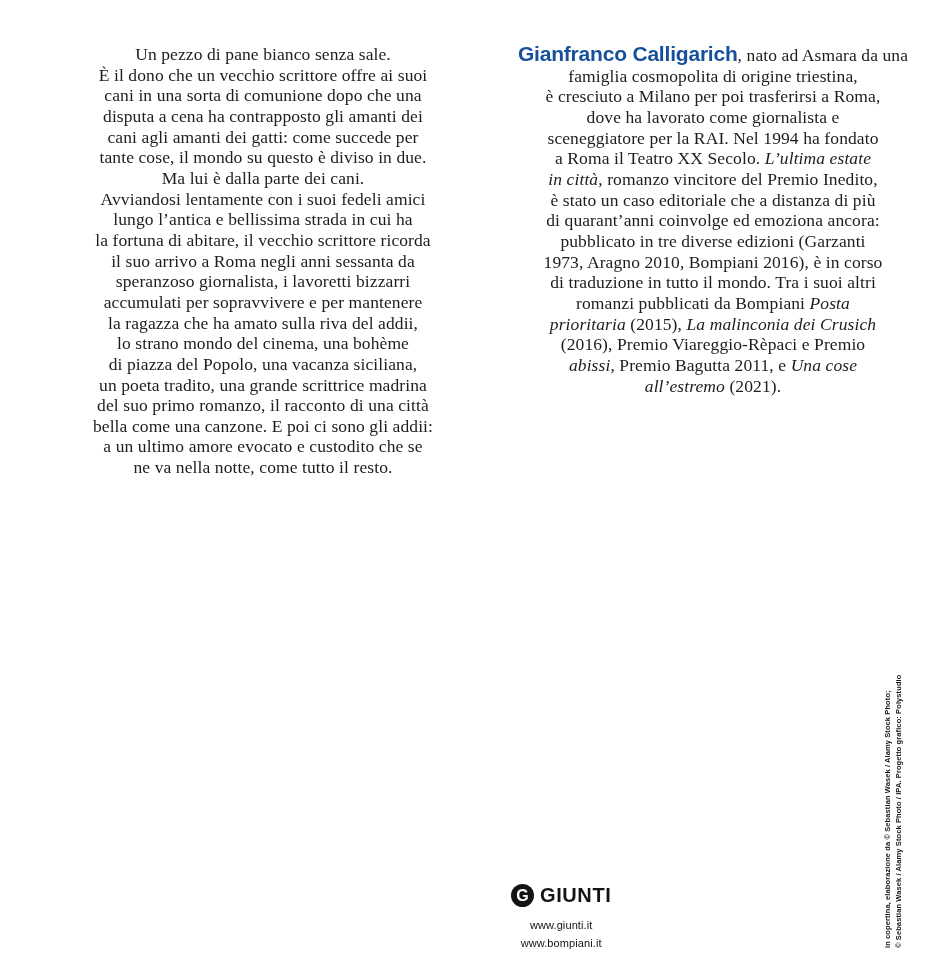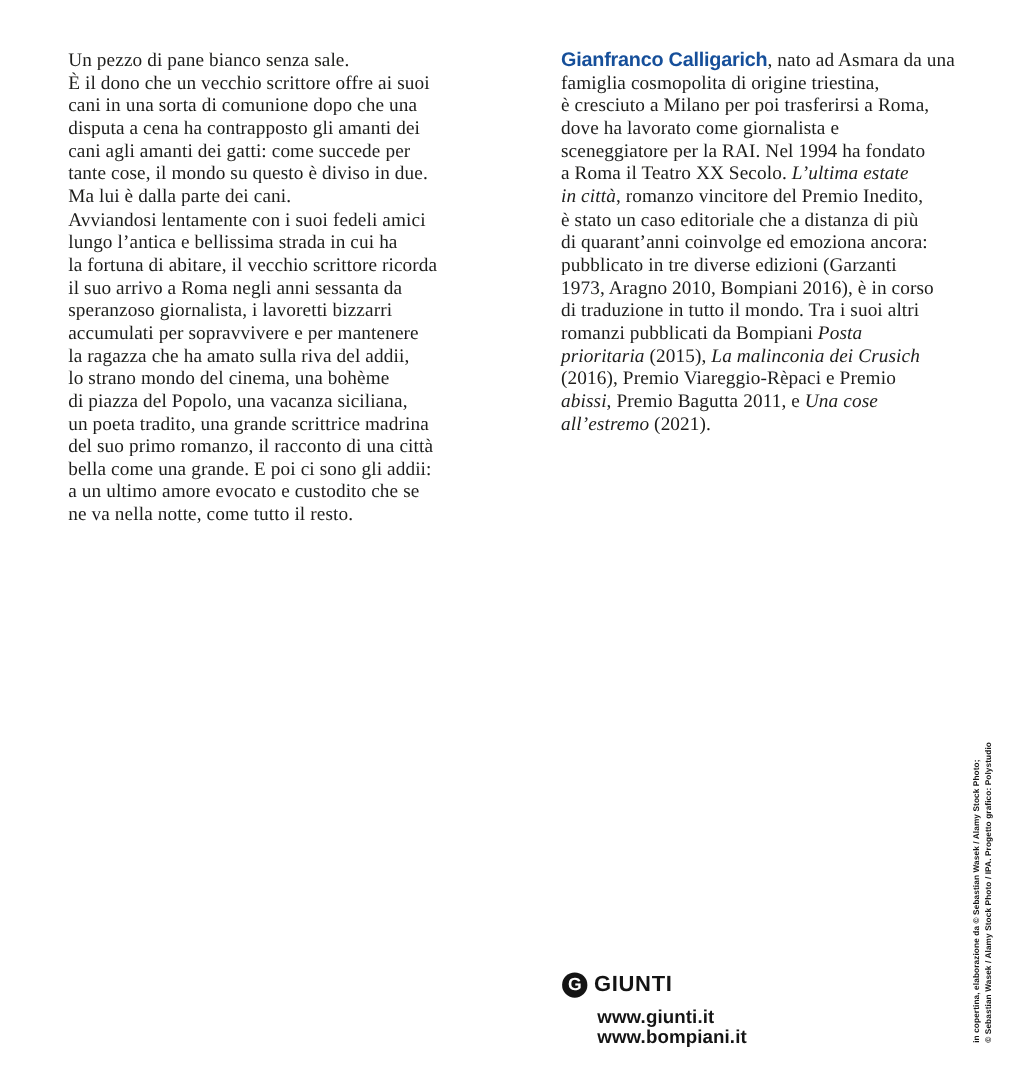--- a/index.html
+++ b/index.html
@@ -8,37 +8,38 @@
     background: #ffffff;
   }
   .flap {
     position: relative;
     width: 934px;
     height: 980px;
     background: #ffffff;
     overflow: hidden;
     font-family: "Liberation Serif", serif;
     color: var(--body_text, #1d1d1b);
+    text-align: center;
   }
   .col {
     position: absolute;
     top: 44px;
     font-size: 17.5px;
     line-height: 20.65px;
     letter-spacing: 0.1px;
   }
   .col-left  { left: 62px;  width: 402px; }
   .col-right { left: 510px; width: 406px; }
   .tline { white-space: nowrap; }
   .seg-r { font-style: normal; }
   .seg-i { font-style: italic; }
   .seg-name {
     font-family: "Liberation Sans", sans-serif;
     font-weight: 700;
-    font-size: 18px;
+    font-size: 21px;
     letter-spacing: -0.2px;
     color: var(--author_name, #164f9a);
   }
   .credits {
     position: absolute;
     left: 883px;
     top: 948px;
     width: 240px;
     transform: rotate(-90deg);
     transform-origin: 0 0;
@@ -77,26 +78,25 @@
   .logo-text {
     font-family: "Liberation Sans", sans-serif;
     font-weight: 700;
     font-size: 20px;
     letter-spacing: 0.6px;
     color: var(--logo_black, #141414);
   }
   .urls {
     margin-top: 9px;
     font-family: "Liberation Sans", sans-serif;
-    font-weight: 700;
-    font-size: 17px;
+    font-weight: 400;
+    font-size: 11px;
     line-height: 18px;
     letter-spacing: 0.1px;
     color: var(--logo_black, #141414);
-    margin-left: 32px;
   }
 </style>
 </head>
 <body>
 
 <div class="flap">
 
   <div class="col col-left">
       <div class="tline">Un pezzo di pane bianco senza sale.</div>
       <div class="tline">È il dono che un vecchio scrittore offre ai suoi</div>
@@ -109,21 +109,21 @@
       <div class="tline">lungo l’antica e bellissima strada in cui ha</div>
       <div class="tline">la fortuna di abitare, il vecchio scrittore ricorda</div>
       <div class="tline">il suo arrivo a Roma negli anni sessanta da</div>
       <div class="tline">speranzoso giornalista, i lavoretti bizzarri</div>
       <div class="tline">accumulati per sopravvivere e per mantenere</div>
       <div class="tline">la ragazza che ha amato sulla riva del addii,</div>
       <div class="tline">lo strano mondo del cinema, una bohème</div>
       <div class="tline">di piazza del Popolo, una vacanza siciliana,</div>
       <div class="tline">un poeta tradito, una grande scrittrice madrina</div>
       <div class="tline">del suo primo romanzo, il racconto di una città</div>
-      <div class="tline">bella come una grande. E poi ci sono gli addii:</div>
+      <div class="tline">bella come una canzone. E poi ci sono gli addii:</div>
       <div class="tline">a un ultimo amore evocato e custodito che se</div>
       <div class="tline">ne va nella notte, come tutto il resto.</div>
     </div>
 
   <div class="col col-right">
       <div class="tline"><span class="seg-name">Gianfranco Calligarich</span><span class="seg-r">, nato ad Asmara da una</span></div>
       <div class="tline"><span class="seg-r">famiglia cosmopolita di origine triestina,</span></div>
       <div class="tline"><span class="seg-r">è cresciuto a Milano per poi trasferirsi a Roma,</span></div>
       <div class="tline"><span class="seg-r">dove ha lavorato come giornalista e</span></div>
       <div class="tline"><span class="seg-r">sceneggiatore per la RAI. Nel 1994 ha fondato</span></div>

